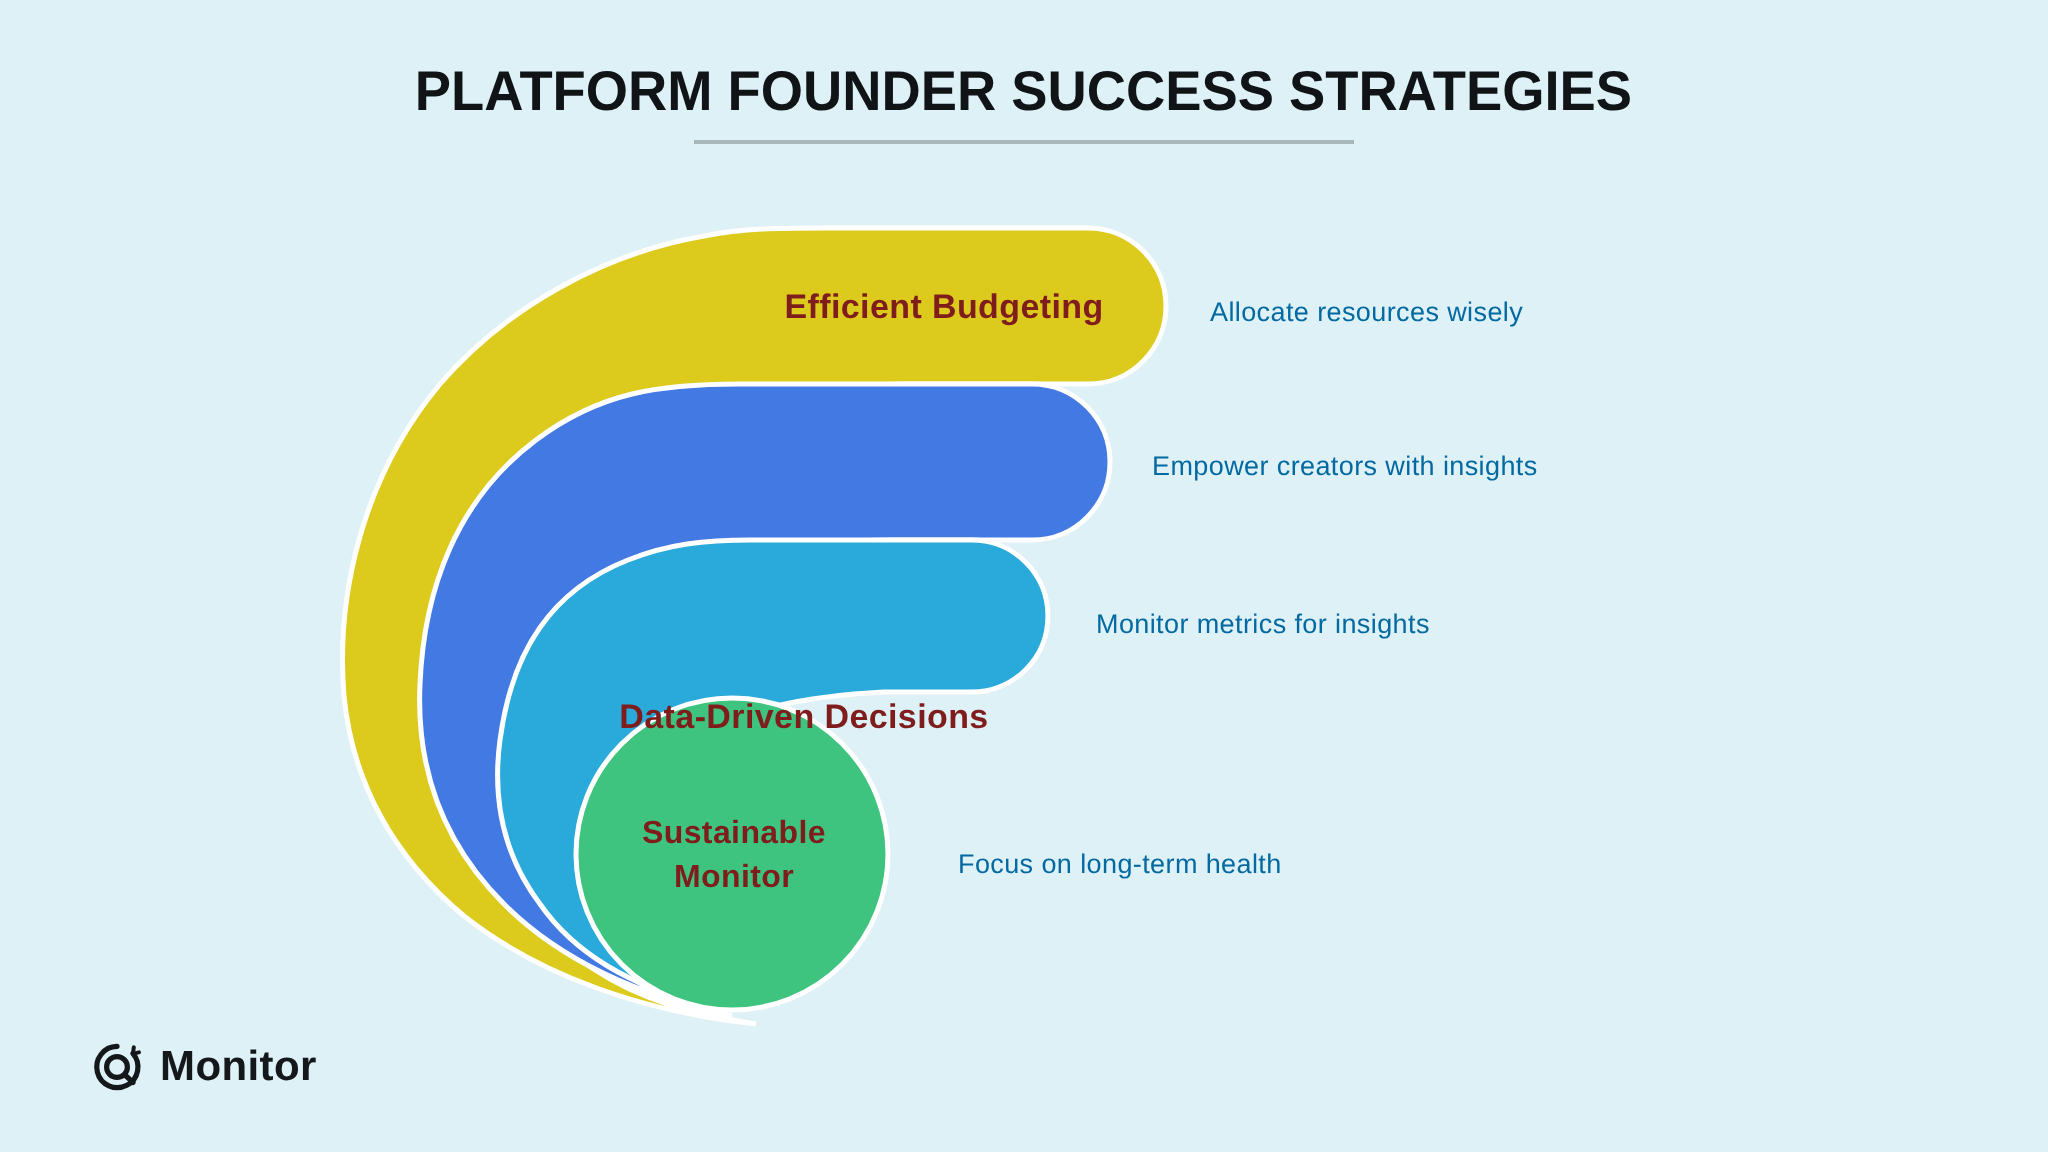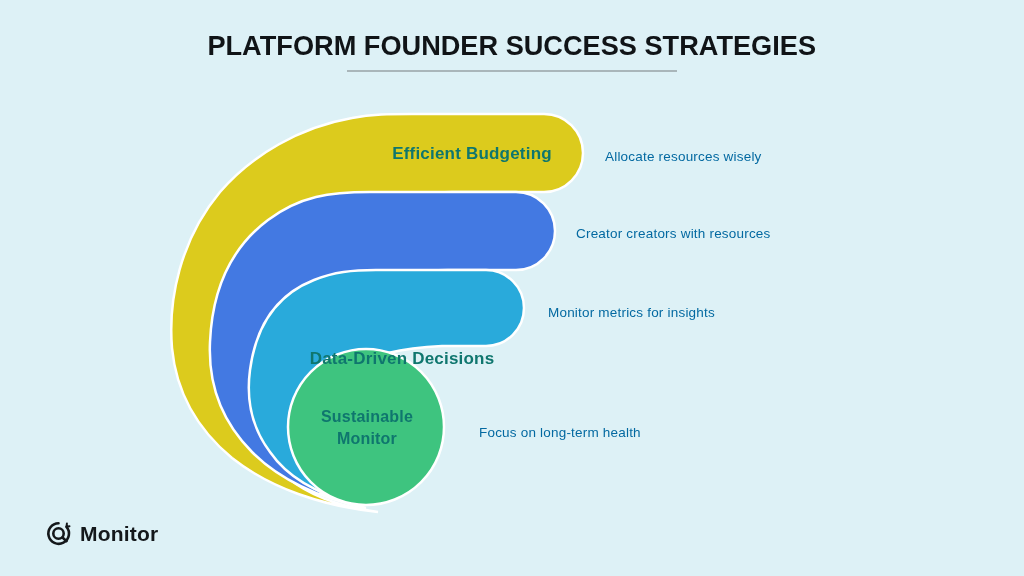--- a/index.html
+++ b/index.html
@@ -43,21 +43,21 @@
   }
   
   .diagram-svg {
     position: absolute;
     top: 0;
     left: 0;
   }
   .petal-label {
     position: absolute;
     transform: translate(-50%, -50%);
-    color: #0f766e;
+    color: #7f1d1d;
     font-size: 17px;
     font-weight: 700;
     white-space: nowrap;
     text-align: center;
     letter-spacing: 0.2px;
   }
   .petal-label.wrap {
     white-space: normal;
     width: 130px;
     line-height: 1.35;
@@ -143,21 +143,21 @@
              Z" fill="#29aadb"></path>
 
     <circle stroke="#ffffff" stroke-width="2.5" cx="366" cy="427" r="78" fill="#3ec47f"></circle>
   </svg>
 
   <div class="petal-label" style="left:472px; top:154px;">Efficient Budgeting</div>
   <div class="petal-label" style="left:402px; top:311px;margin-top:48px;">Data-Driven Decisions</div>
   <div class="petal-label wrap" style="left:367px; top:428px;">Sustainable Monitor</div>
 
   <div class="petal-desc" style="left:605px; top:156px;">Allocate resources wisely</div>
-  <div class="petal-desc" style="left:576px; top:233px;">Creator creators with resources</div>
+  <div class="petal-desc" style="left:576px; top:233px;">Empower creators with insights</div>
   <div class="petal-desc" style="left:548px; top:312px;">Monitor metrics for insights</div>
   <div class="petal-desc" style="left:479px; top:432px;">Focus on long-term health</div>
 
   <div class="brand">
     <svg width="27" height="27" viewBox="0 0 27 27">
 
       <path d="M 13.5 3.2 A 10.3 10.3 0 1 0 21.5 6.8" fill="none" stroke="#14181b" stroke-width="2.6" stroke-linecap="round"></path>
       <path d="M 21.5 6.8 L 24.5 6.2 M 21.5 6.8 L 21.9 3.6" fill="none" stroke="#14181b" stroke-width="2" stroke-linecap="round"></path>
       <circle cx="13.5" cy="13.5" r="5.2" fill="none" stroke="#14181b" stroke-width="2.6"></circle>
       <path d="M 17.5 17.5 L 21.5 21.2" stroke="#14181b" stroke-width="2.6" stroke-linecap="round"></path>

